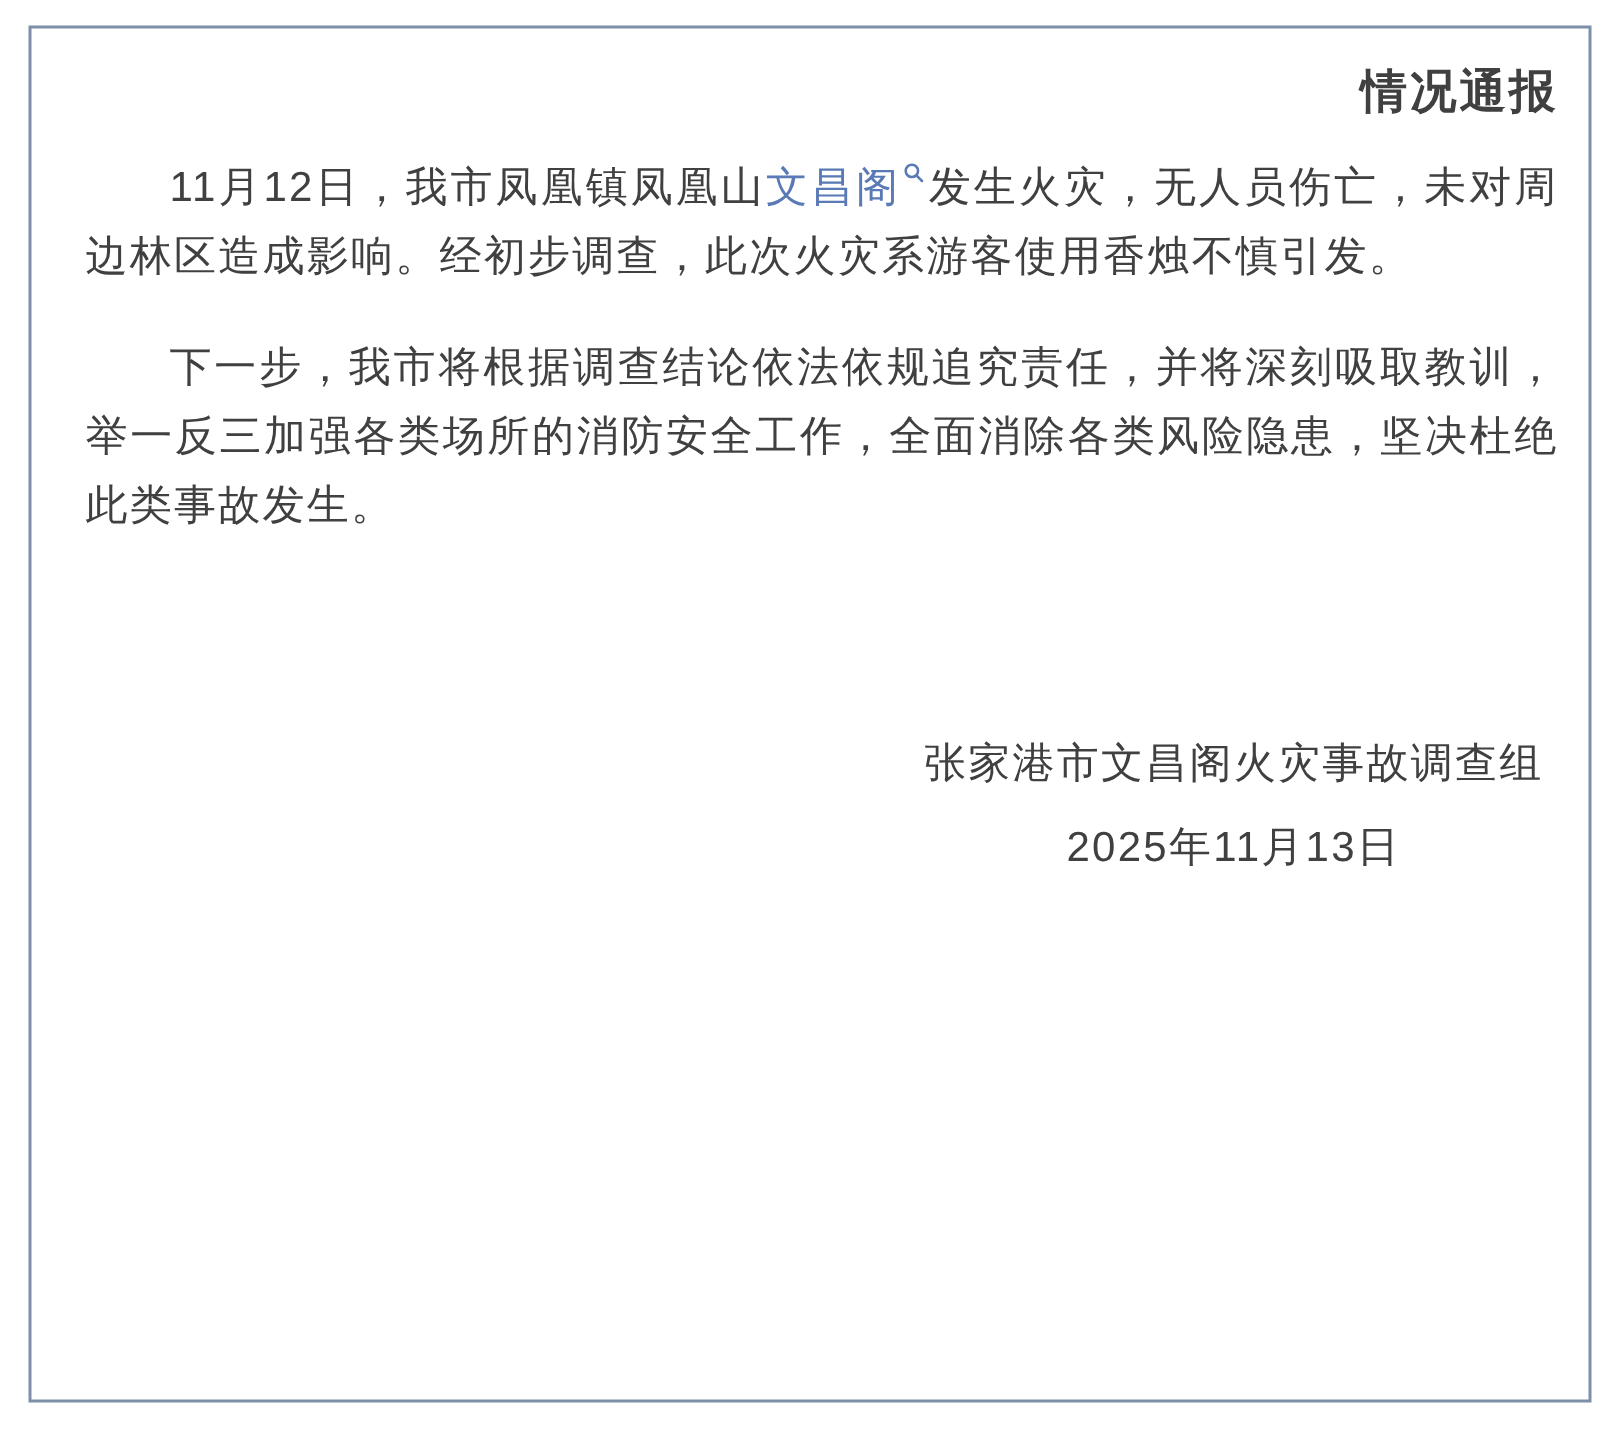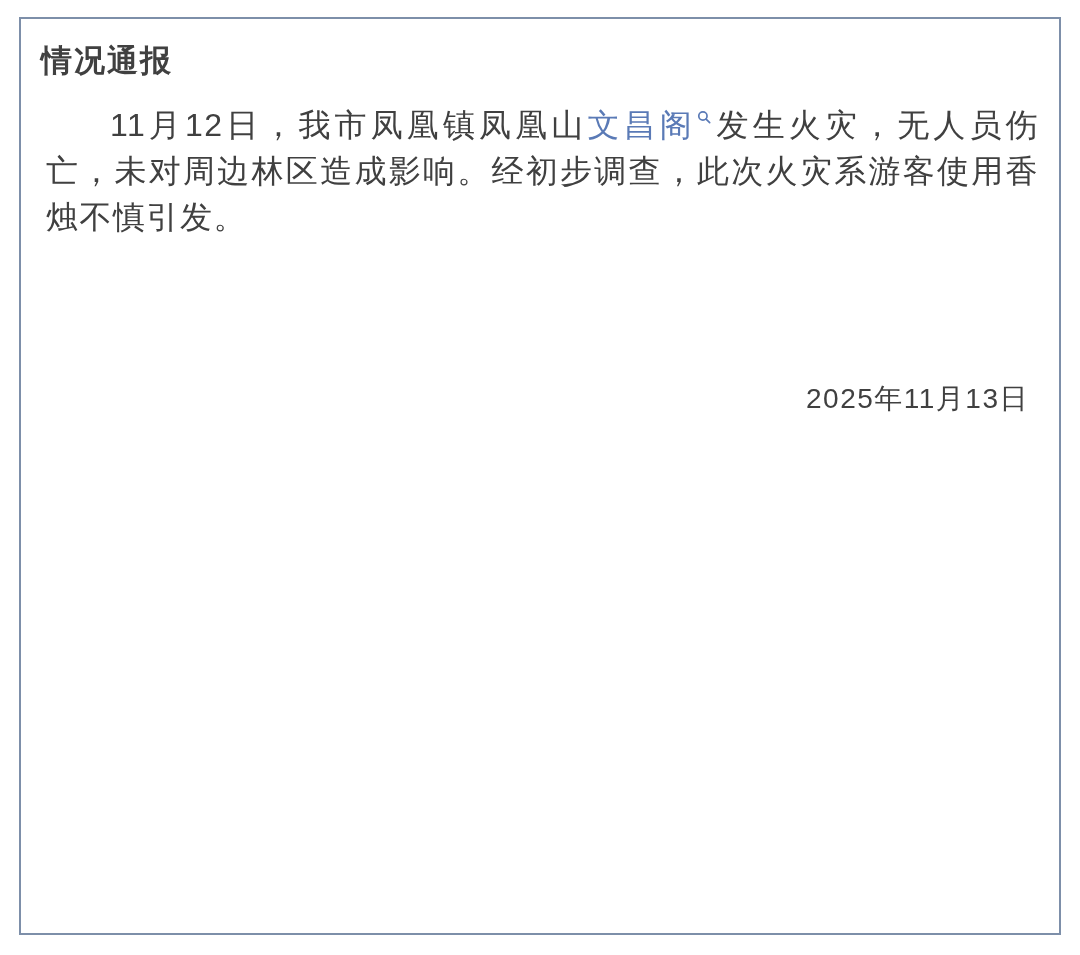--- a/index.html
+++ b/index.html
@@ -20,34 +20,34 @@
     left: 19px;
     top: 17px;
     width: 1042px;
     height: 918px;
     box-sizing: border-box;
     border: 2px solid var(--border-color, #7d8fa9);
     background: #ffffff;
     padding: 22px 20px 0 20px;
   }
   .doc-title {
-    text-align: left;
+    text-align: right;
     font-size: 31px;
     line-height: 40px;
     font-weight: 700;
     color: var(--text-color, #404040);
     letter-spacing: 2px;
     margin: 0;
   }
   .doc-body {
     margin-top: 21px;
   }
   .doc-body p {
-    margin: 28px 0 0 5px;
-    font-size: 32px;
+    margin: 28px 0 0 16px;
+    font-size: 28px;
     line-height: 46px;
     letter-spacing: 1.5px;
     color: var(--text-color, #404040);
     text-align: justify;
     text-indent: 2em;
   }
   .doc-body p:first-child {
     margin-top: 0;
   }
   a.entity-link {
@@ -93,20 +93,22 @@
 <body>
 
 <div class="frame">
   <h1 class="doc-title">情况通报</h1>
 
   <div class="doc-body">
       <p><span>11月12日，我市凤凰镇凤凰山</span><a class="entity-link">文昌阁</a><span class="search-icon"><svg viewBox="0 0 16 16" aria-hidden="true">
             <circle cx="6.3" cy="6.3" r="4.4" fill="none" stroke="currentColor" stroke-width="1.8"></circle>
             <line x1="9.7" y1="9.7" x2="13.5" y2="13.5" stroke="currentColor" stroke-width="1.8" stroke-linecap="round"></line>
           </svg></span><span>发生火灾，无人员伤亡，未对周边林区造成影响。经初步调查，此次火灾系游客使用香烛不慎引发。</span></p>
+      <p><span>下一步，我市将根据调查结论依法依规追究责任，并将深刻吸取教训，举一反三加强各类场所的消防安全工作，全面消除各类风险隐患，坚决杜绝此类事故发生。</span></p>
     </div>
 
   <div class="signoff">
     <div class="signoff-inner">
+      <div class="signoff-org">张家港市文昌阁火灾事故调查组</div>
       <div class="signoff-date">2025年11月13日</div>
     </div>
   </div>
 </div>
 
 </body></html>

